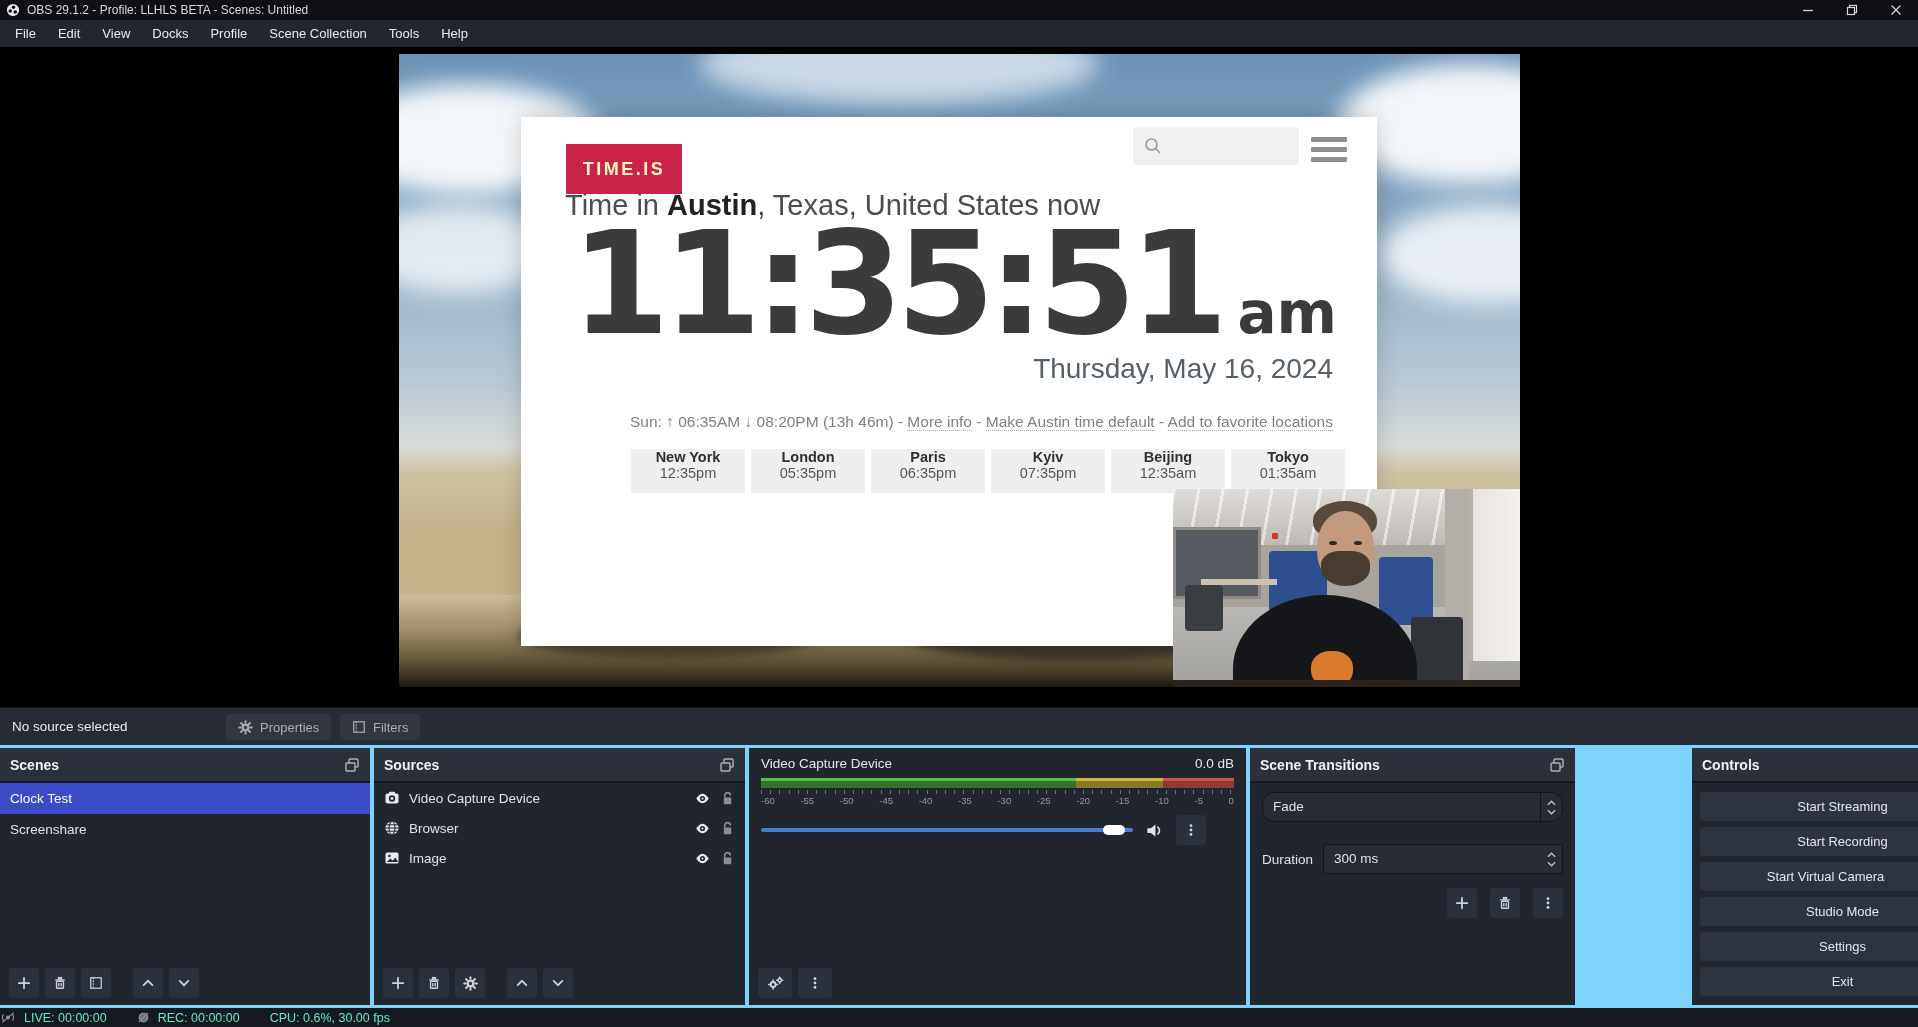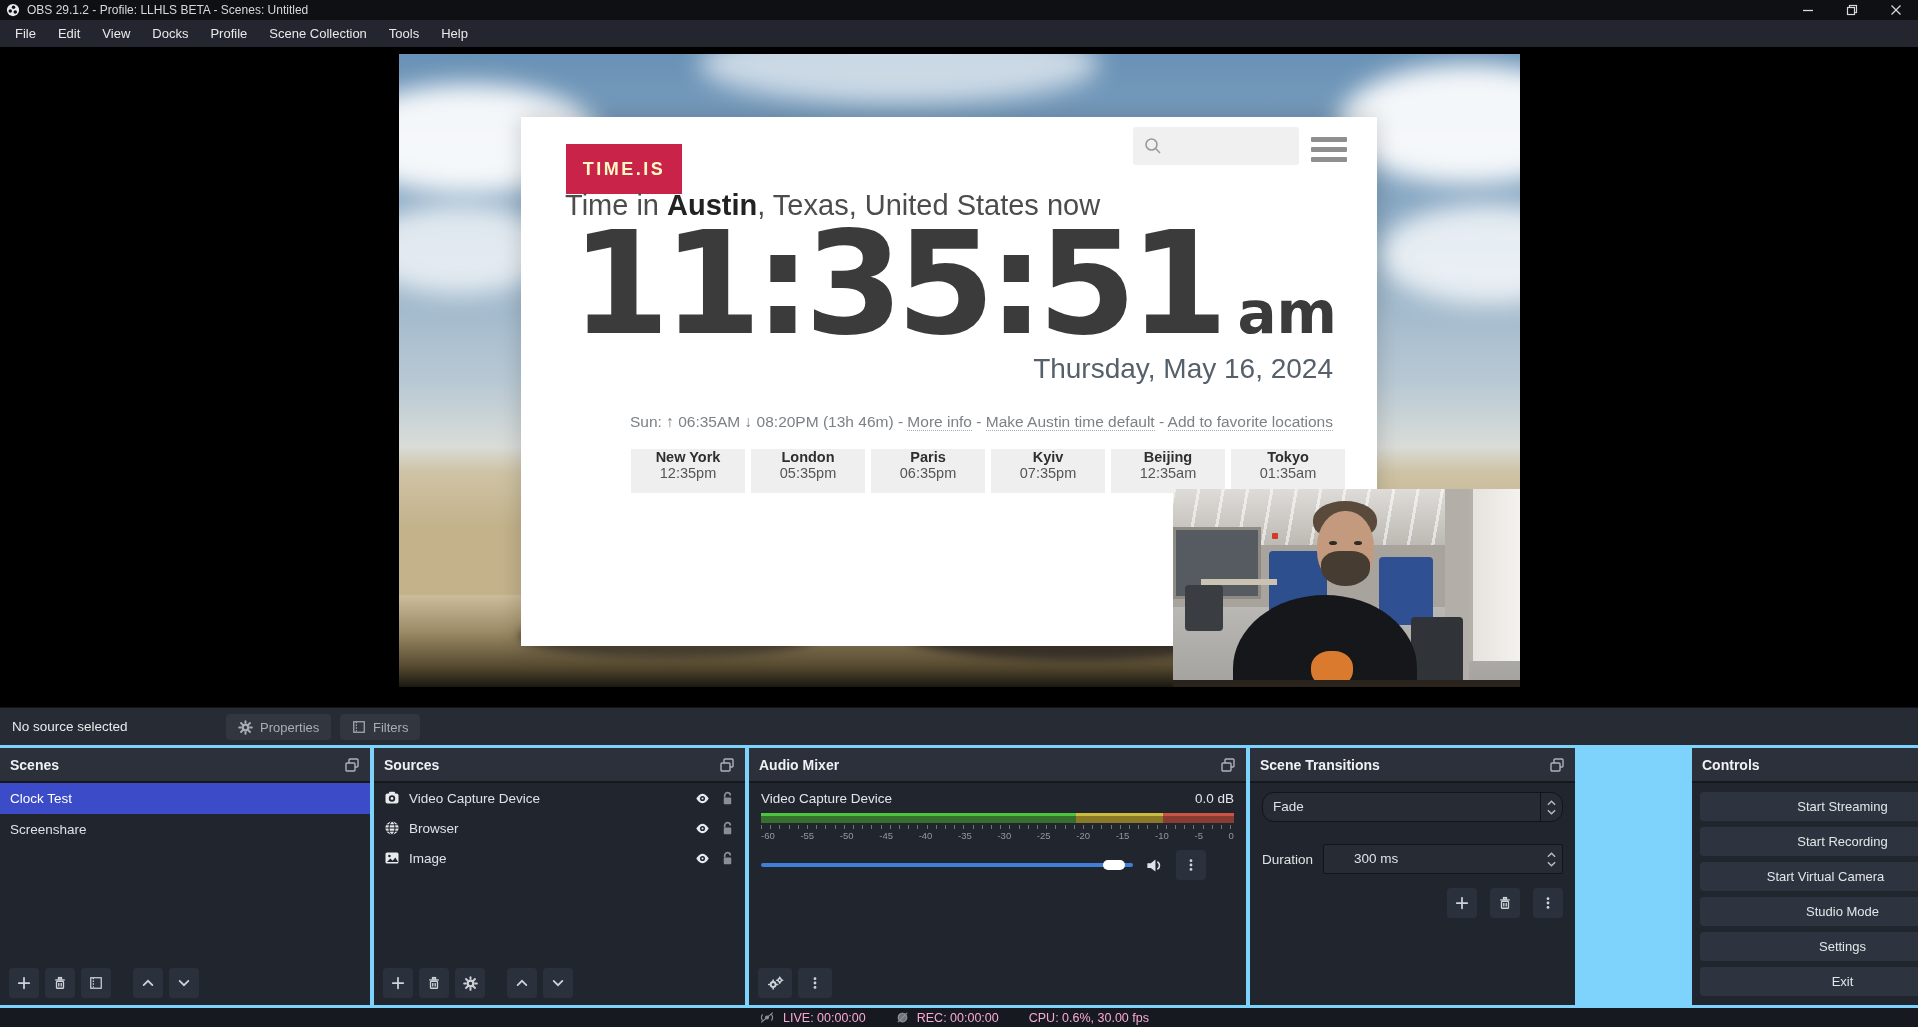--- a/index.html
+++ b/index.html
@@ -110,35 +110,35 @@
   .slider { flex:1; max-width:372px; height:4px; background:#3f7fd6; border-radius:2px; position:relative; }
   .slider-handle { position:absolute; left:92%; top:-3px; width:22px; height:10px; background:#fff; border-radius:5px; }
   
   .tr-body { padding:9px 12px 0 12px; }
   .t-select { display:flex; height:30px; background:#262b34; border:1px solid #11141a; border-radius:12px; }
   .t-select-value { flex:1; line-height:28px; padding:0 10px; font-size:13.5px; color:#dfe2e5; }
   .t-chev { width:22px; border-left:1px solid #11141a; display:flex; flex-direction:column;
     align-items:center; justify-content:center; gap:3px; }
   .t-row { display:flex; align-items:center; gap:10px; margin-top:22px; }
   .t-label { font-size:13.5px; color:#dfe2e5; }
-  .t-spin { flex:1; display:flex; height:30px; background:#262b34; border:1px solid #11141a; border-radius:2px;padding-left:20px; }
+  .t-spin { flex:1; display:flex; height:30px; background:#262b34; border:1px solid #11141a; border-radius:2px; }
   .t-spin-value { flex:1; line-height:28px; padding:0 10px; font-size:13.5px; color:#dfe2e5; }
   .t-btns { display:flex; justify-content:flex-end; gap:13px; margin-top:14px; }
   
   .ctl-body { padding:9px 8px 0 8px; }
   .ctl-btn { height:29px; background:#2e343f; border-radius:4px; display:flex; align-items:center;
     justify-content:center; font-size:13px; color:#e3e6e9; margin-bottom:6px; }
   .ctl-row { display:flex; gap:4px; margin-bottom:6px; }
   .ctl-row .ctl-btn { flex:1; margin-bottom:0; }
   .ctl-sq { width:30px; height:29px; background:#2e343f; border-radius:4px;
     display:flex; align-items:center; justify-content:center; }
   
   .statusbar { position:absolute; left:0; top:1008px; width:1918px; height:19px; background:#16191f;
-    display:flex; align-items:center; justify-content:center; padding-right:10px; gap:8px;
-    font-size:12.5px; color:#f9a8d4; }
+    display:flex; align-items:center; justify-content:flex-start; padding-right:10px; gap:8px;
+    font-size:12.5px; color:#5eead4; }
   .sb-gap { width:14px; }
   svg { display:block; }
 </style>
 </head>
 <body>
 
 <div id="app">
 
   <div class="titlebar">
     <span>
@@ -474,29 +474,20 @@
         </div>
         <div class="tb-btn">
           <svg width="14" height="14" viewBox="0 0 16 16" fill="none" stroke="#cfd3d8" stroke-width="2" stroke-linecap="round">
               <polyline points="3,5.5 8,10.5 13,5.5"></polyline>
             </svg>
         </div>
       </div>
     </div>
 
     <div class="dock" style="left:749px; width:497px;">
-      <div class="dock-header">
-        <span class="dock-title">Audio Mixer</span>
-        <span>
-          <svg width="16" height="16" viewBox="0 0 16 16" fill="none" stroke="#aeb3ba" stroke-width="1.4">
-              <rect x="5" y="2" width="9" height="8" rx="1"></rect>
-              <rect x="2" y="6" width="9" height="8" rx="1" fill="#2b303a"></rect>
-            </svg>
-        </span>
-      </div>
       <div class="dock-body">
         <div class="mix-body">
           <div class="mix-row1">
             <span class="mix-channel">Video Capture Device</span>
             <span>0.0 dB</span>
           </div>
           <div class="meter">
             <div class="meter-top"></div>
             <div class="meter-body"></div>
           </div>

